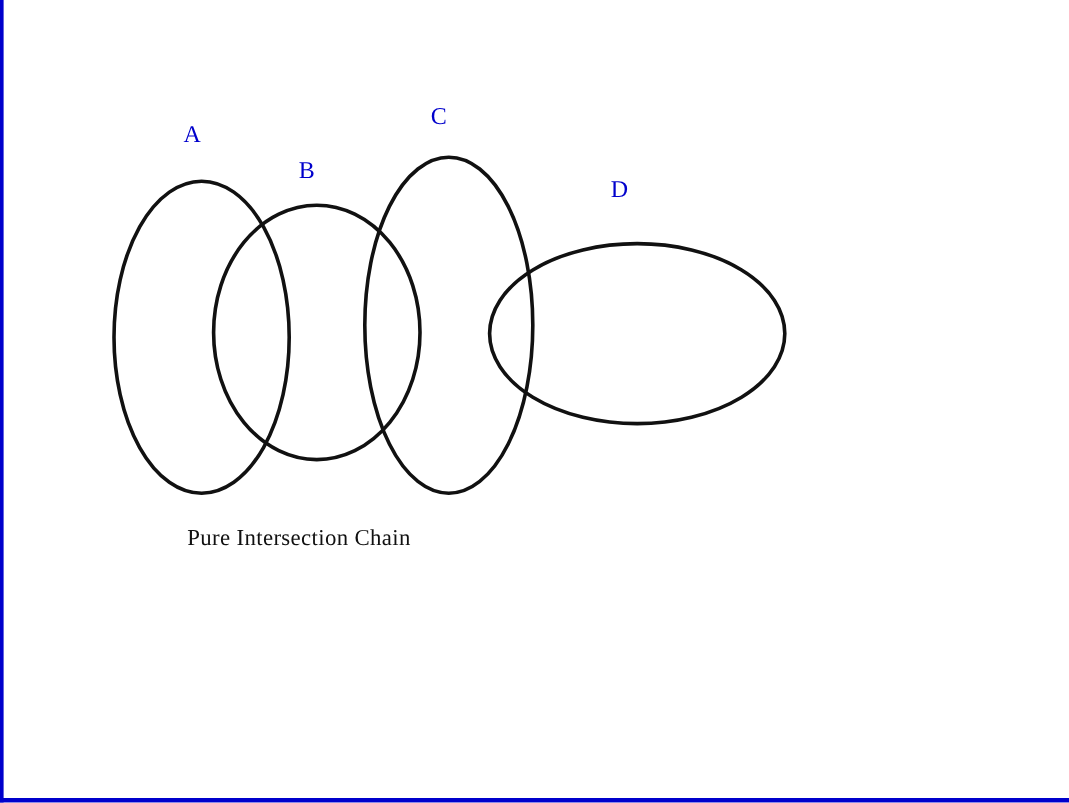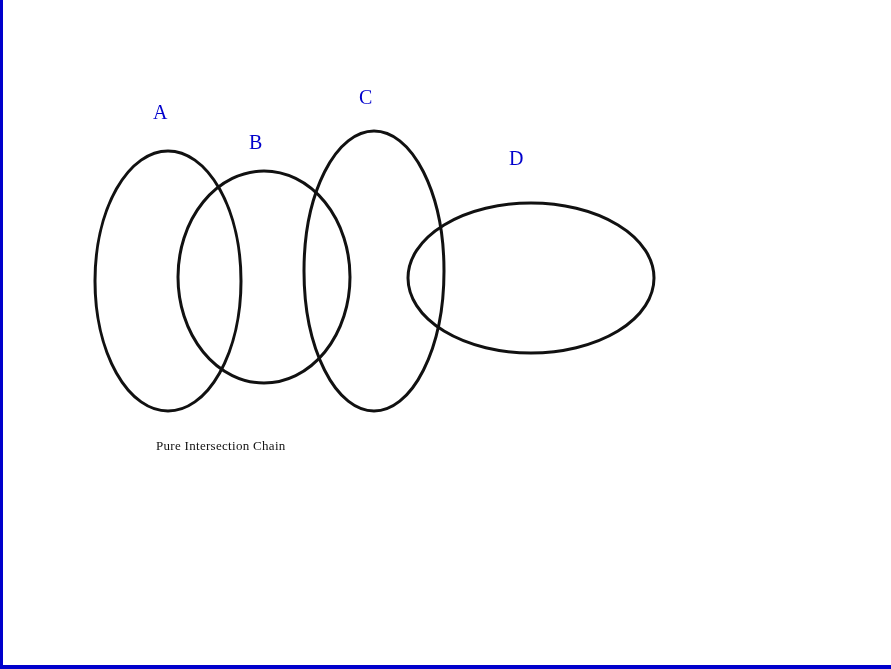--- a/index.html
+++ b/index.html
@@ -46,21 +46,21 @@
     user-select: none;
   }
   .label-a { left: 153px; top: 101px; }
   .label-b { left: 249px; top: 131px; }
   .label-c { left: 359px; top: 86px; }
   .label-d { left: 509px; top: 147px; }
   .caption {
     position: absolute;
     left: 156px; top: 438px;
     color: #111111;
-    font-size: 13px;
+    font-size: 19px;
     letter-spacing: 0.3px;
     user-select: none;
   }
 </style>
 </head>
 <body>
 
 <div id="screen">
 
   <svg id="diagram-svg" viewBox="0 0 891 669" xmlns="http://www.w3.org/2000/svg">

